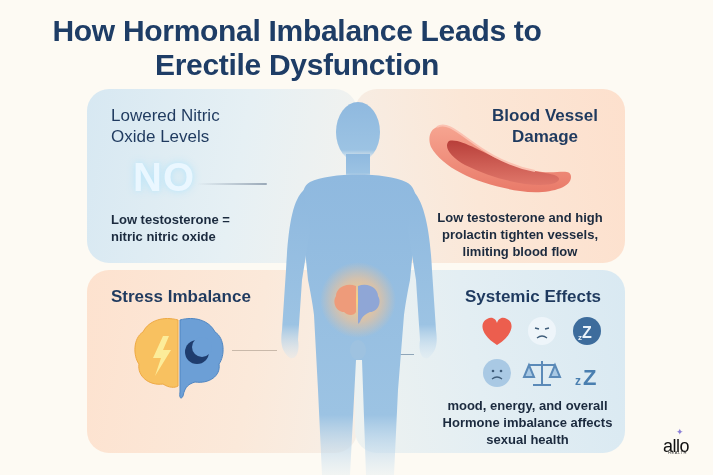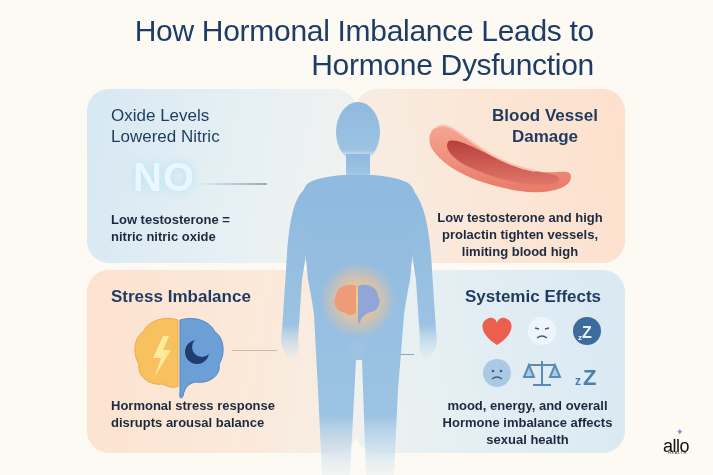--- a/index.html
+++ b/index.html
@@ -5,21 +5,21 @@
   * { box-sizing: border-box; margin: 0; padding: 0; }
   html, body { width: 713px; height: 475px; overflow: hidden; }
   body {
     background: #fdfaf3;
     font-family: "Liberation Sans", "DejaVu Sans", sans-serif;
     color: #1f3a5f;
     position: relative;
   }
   .title {
     position: absolute; left: 0; top: 14px; width: 594px;
-    text-align: right; font-weight: normal; font-size: 30px; line-height: 34px;
+    text-align: center; font-weight: bold; font-size: 30px; line-height: 34px;
     color: #1e3d66; letter-spacing: -0.3px;
   }
   .card {
     position: absolute; border-radius: 22px; overflow: hidden;
   }
   .card-tl { left: 87px; top: 89px; width: 270px; height: 174px;
     background: linear-gradient(100deg, #d7e8f2 0%, #e6f0f4 55%, #f3f2ee 100%); }
   .card-tr { left: 355px; top: 89px; width: 270px; height: 174px;
     background: linear-gradient(260deg, #fde0cd 0%, #fbe7d7 55%, #f6eee6 100%); }
   .card-bl { left: 87px; top: 270px; width: 270px; height: 183px;
@@ -54,27 +54,27 @@
   .figure { position: absolute; left: 270px; top: 90px; width: 180px; height: 385px; }
   .logo-text { position: absolute; left: 663px; top: 436px; font-size: 18px; font-weight: normal; color: #111; letter-spacing: -0.5px; }
   .logo-sub { position: absolute; left: 668px; top: 450px; font-size: 4px; color: #333; letter-spacing: 0.6px; }
   .logo-star { position: absolute; left: 676px; top: 427px; font-size: 9px; color: #8b7fd6; }
 </style>
 </head>
 <body>
 
 <div class="title">
   <div>How Hormonal Imbalance Leads to</div>
-  <div>Hormone Dysfunction</div>
+  <div>Erectile Dysfunction</div>
 </div>
 
 <div class="card card-tl">
   <div class="card-title tl-title">
+    <div>Lowered Nitric</div>
     <div>Oxide Levels</div>
-    <div>Lowered Nitric</div>
   </div>
   <div class="tl-no">NO</div>
   <div class="tl-line"></div>
   <div class="card-text tl-text">
     <div>Low testosterone =</div>
     <div>nitric nitric oxide</div>
   </div>
 </div>
 
 <div class="card card-tr">
@@ -93,38 +93,34 @@
     <path d="M24 22 C 40 18, 70 46, 120 54 C 134 56, 138 60, 130 64 C 112 70, 72 62, 40 46 C 26 38, 18 28, 24 22 Z" fill="url(#vInner)"></path>
     <path d="M12 8 C 30 -2, 50 40, 110 52" stroke="#fbc2b2" stroke-width="2" fill="none"></path>
   </svg>
   <div class="card-title tr-title">
     <div>Blood Vessel</div>
     <div>Damage</div>
   </div>
   <div class="card-text tr-text">
     <div>Low testosterone and high</div>
     <div>prolactin tighten vessels,</div>
-    <div>limiting blood high</div>
+    <div>limiting blood flow</div>
   </div>
 </div>
 
 <div class="card card-bl">
   <div class="card-title bl-title">Stress Imbalance</div>
   <svg class="brain" viewBox="0 0 100 90">
     <path d="M49 8 C 35 4, 20 8, 14 20 C 4 26, 4 44, 10 52 C 8 64, 20 74, 34 72 C 40 76, 46 76, 49 74 Z" fill="#f8c160" stroke="#eea944" stroke-width="1"></path>
     <path d="M51 8 C 65 4, 80 8, 86 20 C 96 26, 96 44, 90 52 C 92 64, 80 72, 66 70 C 60 72, 56 74, 54 84 C 52 88, 50 86, 51 80 Z" fill="#6c9fd6" stroke="#4f86c2" stroke-width="1"></path>
     <path d="M34 24 L 24 46 L 32 46 L 26 64 L 42 38 L 34 38 L 40 24 Z" fill="#fcec9a"></path>
     <circle cx="68" cy="40" r="12" fill="#1f3d6e"></circle>
     <circle cx="73" cy="35" r="10" fill="#6c9fd6"></circle>
   </svg>
   <div class="bl-line"></div>
-  <div class="card-text bl-text">
-    <div>Hormonal stress response</div>
-    <div>disrupts arousal balance</div>
-  </div>
 </div>
 
 <div class="card card-br">
   <div class="card-title br-title">Systemic Effects</div>
   <svg class="icons" viewBox="0 0 130 80">
     <g>
       <path d="M20 32 C 4 22, 2 10, 10 6 C 15 3, 19 6, 20 10 C 21 6, 25 3, 30 6 C 38 10, 36 22, 20 32 Z" fill="#ec5e4e"></path>
     </g>
     <g>
       <circle cx="65" cy="18" r="14" fill="#eef5fa"></circle>

